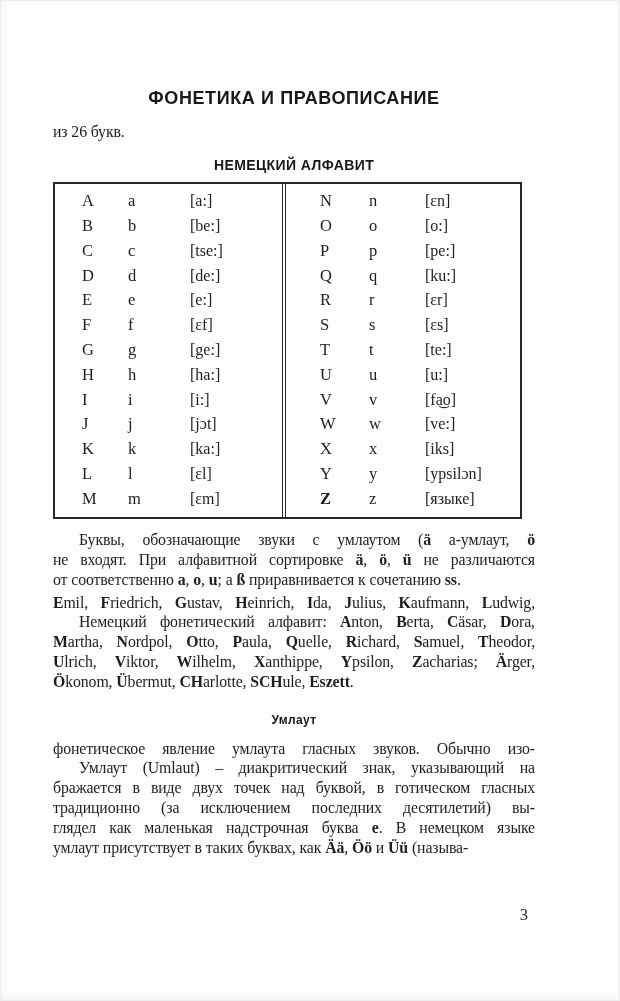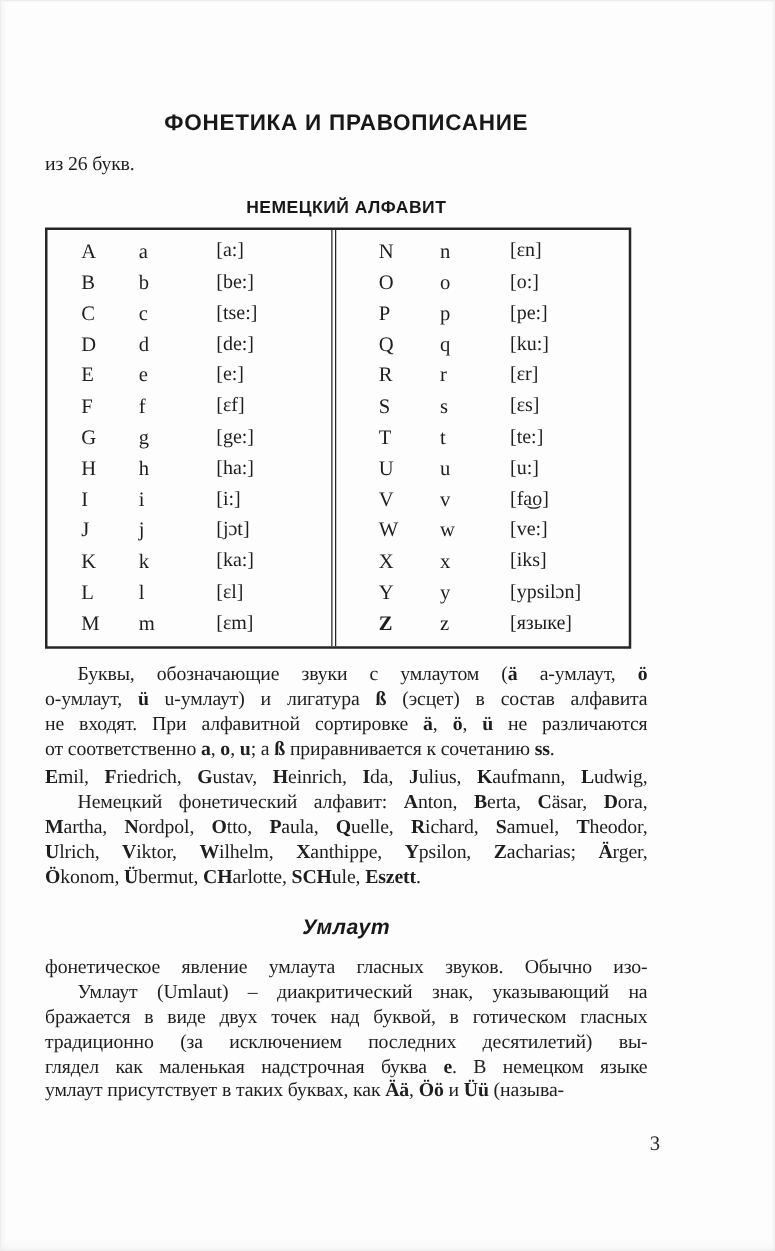--- a/index.html
+++ b/index.html
@@ -13,21 +13,21 @@
   }
   .page{
     position:absolute;inset:0;
     background:#fdfdfd;
     box-shadow:inset 0 0 0 1px #ededed, inset 0 -4px 8px rgba(0,0,0,0.035), inset 3px 0 6px rgba(0,0,0,0.02);
     padding-top:88px;
     box-sizing:border-box;
   }
   .content{
     width:482px;
-    margin-left:36px;
+    margin-left:53px;
   }
   h1.title{
     font-family:"Liberation Sans","DejaVu Sans",sans-serif;
     font-size:18px;font-weight:bold;
     letter-spacing:0.6px;
     text-align:center;
     margin:0 0 13px 0;
     color:#181818;
   }
   h2.subhead{
@@ -228,36 +228,35 @@
             <span class="low">z</span>
             <span class="pr">[языке]</span>
           </div>
       </div>
     </div>
 
     <div class="gap-after-table"></div>
 
     <div class="para">
       <div class="pline ind">Буквы, обозначающие звуки с умлаутом (<b>ä</b> а-умлаут, <b>ö</b></div>
-      <div class="pline">о-умлаут, <b>ü</b> u-умлаут) и лигатура <b>ß</b> (эсцет) в состав алфавита</div>
       <div class="pline">не входят. При алфавитной сортировке <b>ä</b>, <b>ö</b>, <b>ü</b> не различаются</div>
       <div class="pline last">от соответственно <b>a</b>, <b>o</b>, <b>u</b>; а <b>ß</b> приравнивается к сочетанию <b>ss</b>.</div>
     </div>
 
     <div class="gap-small"></div>
 
     <div class="para">
       <div class="pline"><b>E</b>mil, <b>F</b>riedrich, <b>G</b>ustav, <b>H</b>einrich, <b>I</b>da, <b>J</b>ulius, <b>K</b>aufmann, <b>L</b>udwig,</div>
       <div class="pline ind">Немецкий фонетический алфавит: <b>A</b>nton, <b>B</b>erta, <b>C</b>äsar, <b>D</b>ora,</div>
       <div class="pline"><b>M</b>artha, <b>N</b>ordpol, <b>O</b>tto, <b>P</b>aula, <b>Q</b>uelle, <b>R</b>ichard, <b>S</b>amuel, <b>T</b>heodor,</div>
       <div class="pline"><b>U</b>lrich, <b>V</b>iktor, <b>W</b>ilhelm, <b>X</b>anthippe, <b>Y</b>psilon, <b>Z</b>acharias; <b>Ä</b>rger,</div>
       <div class="pline last"><b>Ö</b>konom, <b>Ü</b>bermut, <b>CH</b>arlotte, <b>SCH</b>ule, <b>Eszett</b>.</div>
     </div>
 
-    <h2 class="subhead" style="margin-top:21px;margin-bottom:12px;font-size:17px;font-style:italic;">Умлаут</h2>
+    <h2 class="subhead" style="margin-top:21px;margin-bottom:12px;font-size:12px;">Умлаут</h2>
 
     <div class="para">
       <div class="pline">фонетическое явление умлаута гласных звуков. Обычно изо-</div>
       <div class="pline ind">Умлаут (Umlaut) – диакритический знак, указывающий на</div>
       <div class="pline">бражается в виде двух точек над буквой, в готическом гласных</div>
       <div class="pline">традиционно (за исключением последних десятилетий) вы-</div>
       <div class="pline">глядел как маленькая надстрочная буква <b>e</b>. В немецком языке</div>
       <div class="pline last">умлаут присутствует в таких буквах, как <b>Ää</b>, <b>Öö</b> и <b>Üü</b> (называ-</div>
     </div>
 

